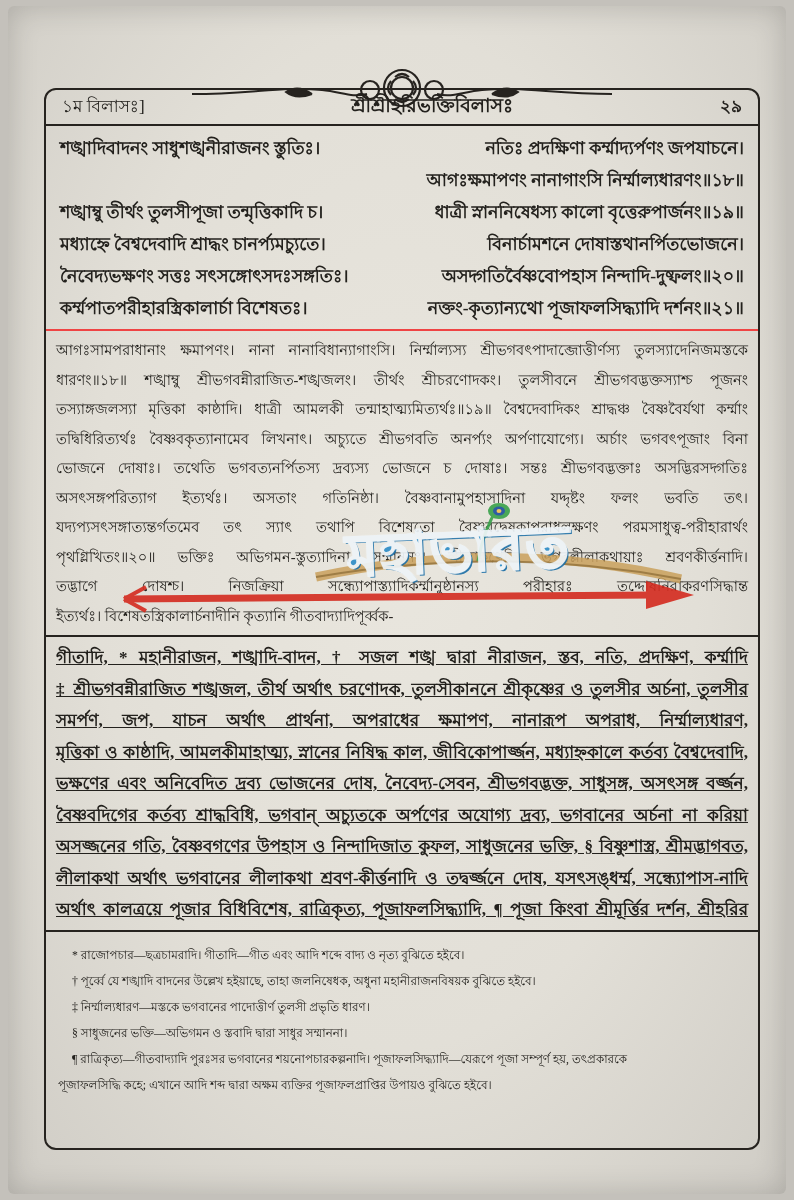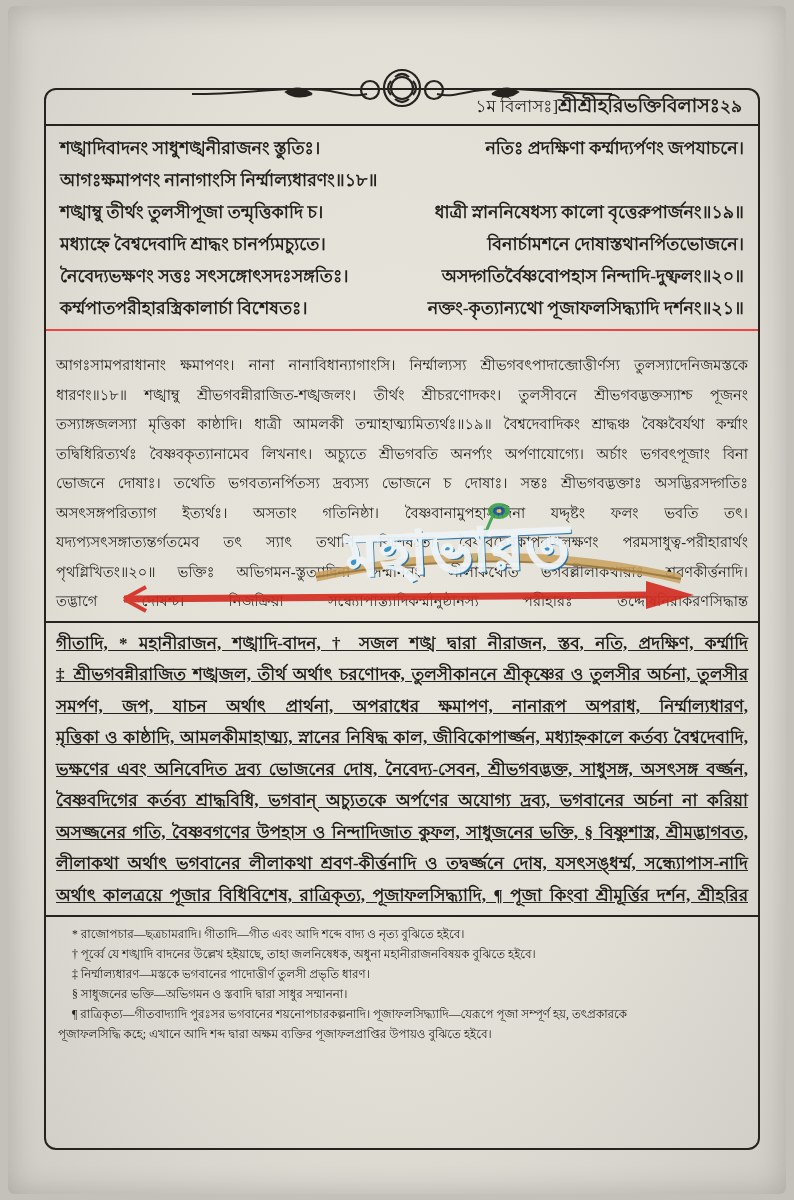--- a/index.html
+++ b/index.html
@@ -20,57 +20,57 @@
     color:#23211d;
   }
   
   .ornament{
     position:absolute;left:50%;top:-26px;transform:translateX(-50%);
     width:420px;height:48px;
   }
   
   .header-row{
     position:relative;height:34px;border-bottom:2px solid #26231f;
-    display:flex;align-items:center;justify-content:flex-end;
+    display:flex;align-items:center;justify-content:space-between;
     padding:0 16px;font-size:17px;
   }
   .header-row .title{font-weight:700;font-size:19px;}
   .header-row .pgno{font-weight:700;}
   
   .verse-section{
     border-bottom:2px solid #ef4444;
     padding:6px 14px 5px 14px;
     font-weight:700;font-size:17.5px;line-height:32px;
   }
   .verse-row{display:flex;justify-content:space-between;white-space:nowrap;}
-  .verse-row.center{justify-content:flex-start;}
+  .verse-row.center{justify-content:flex-end;}
   
   .commentary-section{
     position:relative;
     border-bottom:2px solid #26231f;
-    padding:20px 10px 4px 10px;
+    padding:5px 10px 4px 10px;
     font-size:14.6px;line-height:29.5px;
   }
   
   .translation-section{
     border-bottom:2px solid #26231f;
     padding:5px 10px 4px 10px;
     font-size:17px;font-weight:600;line-height:31.5px;text-decoration:underline;
   }
   .jline{
     text-align:justify;
     text-align-last:justify;
     white-space:normal;
   }
   
   .footnote-section{
     padding:7px 12px 4px 12px;
     font-size:11.8px;line-height:20px;
   }
-  .footnote-line{padding-left:14px;}
+  .footnote-line{padding-left:14px;margin-top:6px;}
   .footnote-line.cont{padding-left:0;}
   
   .watermark{
     position:absolute;left:60px;top:168px;width:600px;height:160px;
     pointer-events:none;z-index:5;
   }
   .wm-text{
     position:absolute;left:240px;top:38px;
     font-family:"DejaVu Sans","Liberation Sans",sans-serif;
     font-size:58px;font-weight:800;letter-spacing:2px;
@@ -140,20 +140,21 @@
   <div class="commentary-section">
     <div class="jline">আগঃসামপরাধানাং ক্ষমাপণং। নানা নানাবিধান্যাগাংসি। নির্ম্মাল্যস্য শ্রীভগবৎপাদাব্জোত্তীর্ণস্য তুলস্যাদেনিজমস্তকে</div>
     <div class="jline">ধারণং॥১৮॥ শঙ্খাম্বু শ্রীভগবন্নীরাজিত-শঙ্খজলং। তীর্থং শ্রীচরণোদকং। তুলসীবনে শ্রীভগবদ্ভক্তস্যাশ্চ পূজনং</div>
     <div class="jline">তস্যাঙ্গজলস্যা মৃত্তিকা কাষ্ঠাদি। ধাত্রী আমলকী তন্মাহাত্ম্যমিত্যর্থঃ॥১৯॥ বৈশ্বদেবাদিকং শ্রাদ্ধঞ্চ বৈষ্ণবৈর্যথা কর্ম্মাং</div>
     <div class="jline">তদ্বিধিরিত্যর্থঃ বৈষ্ণবকৃত্যানামেব লিখনাৎ। অচ্যুতে শ্রীভগবতি অনর্প্যং অর্পণাযোগ্যে। অর্চাং ভগবৎপূজাং বিনা</div>
     <div class="jline">ভোজনে দোষাঃ। তথেতি ভগবত্যনর্পিতস্য দ্রব্যস্য ভোজনে চ দোষাঃ। সন্তঃ শ্রীভগবদ্ভক্তাঃ অসদ্ভিরসদ্গতিঃ</div>
     <div class="jline">অসৎসঙ্গপরিত্যাগ ইত্যর্থঃ। অসতাং গতিনিষ্ঠা। বৈষ্ণবানামুপহাসাদিনা যদ্দৃষ্টং ফলং ভবতি তৎ।</div>
     <div class="jline">যদ্যপ্যসৎসঙ্গাত্যন্তর্গতমেব তৎ স্যাৎ তথাপি বিশেষতো বৈষ্ণবদ্বেষকাপরাধলক্ষণং পরমসাধুত্ব-পরীহারার্থং</div>
     <div class="jline">পৃথগ্লিখিতং॥২০॥ ভক্তিঃ অভিগমন-স্তুত্যাদিনা সম্মাননং। লীলাকথেতি ভগবল্লীলাকথায়াঃ শ্রবণকীর্ত্তনাদি।</div>
     <div class="jline">তদ্ভাগে দোষশ্চ। নিজক্রিয়া সন্ধ্যোপাস্ত্যাদিকর্ম্মানুষ্ঠানস্য পরীহারঃ তদ্দোষনিরাকরণসিদ্ধান্ত</div>
+    <div class="jline" style="text-align-last:left;">ইত্যর্থঃ। বিশেষতস্ত্রিকালার্চনাদীনি কৃত্যানি গীতবাদ্যাদিপূর্ব্বক-</div>
 
     <div class="watermark">
       <svg class="wm-svg" width="600" height="160" viewBox="0 0 600 160">
 
         <path d="M210 78 Q 395 38 575 80" fill="none" stroke="#c9a05c" stroke-width="9" opacity="0.85"></path>
         <path d="M210 78 Q 395 46 575 80" fill="none" stroke="#8a6a33" stroke-width="2" opacity="0.7"></path>
 
         <g opacity="0.9">
           <path d="M372 62 Q 378 30 392 8" stroke="#3aa24a" stroke-width="3" fill="none"></path>
           <ellipse cx="393" cy="12" rx="11" ry="8" fill="#3aa24a"></ellipse>

